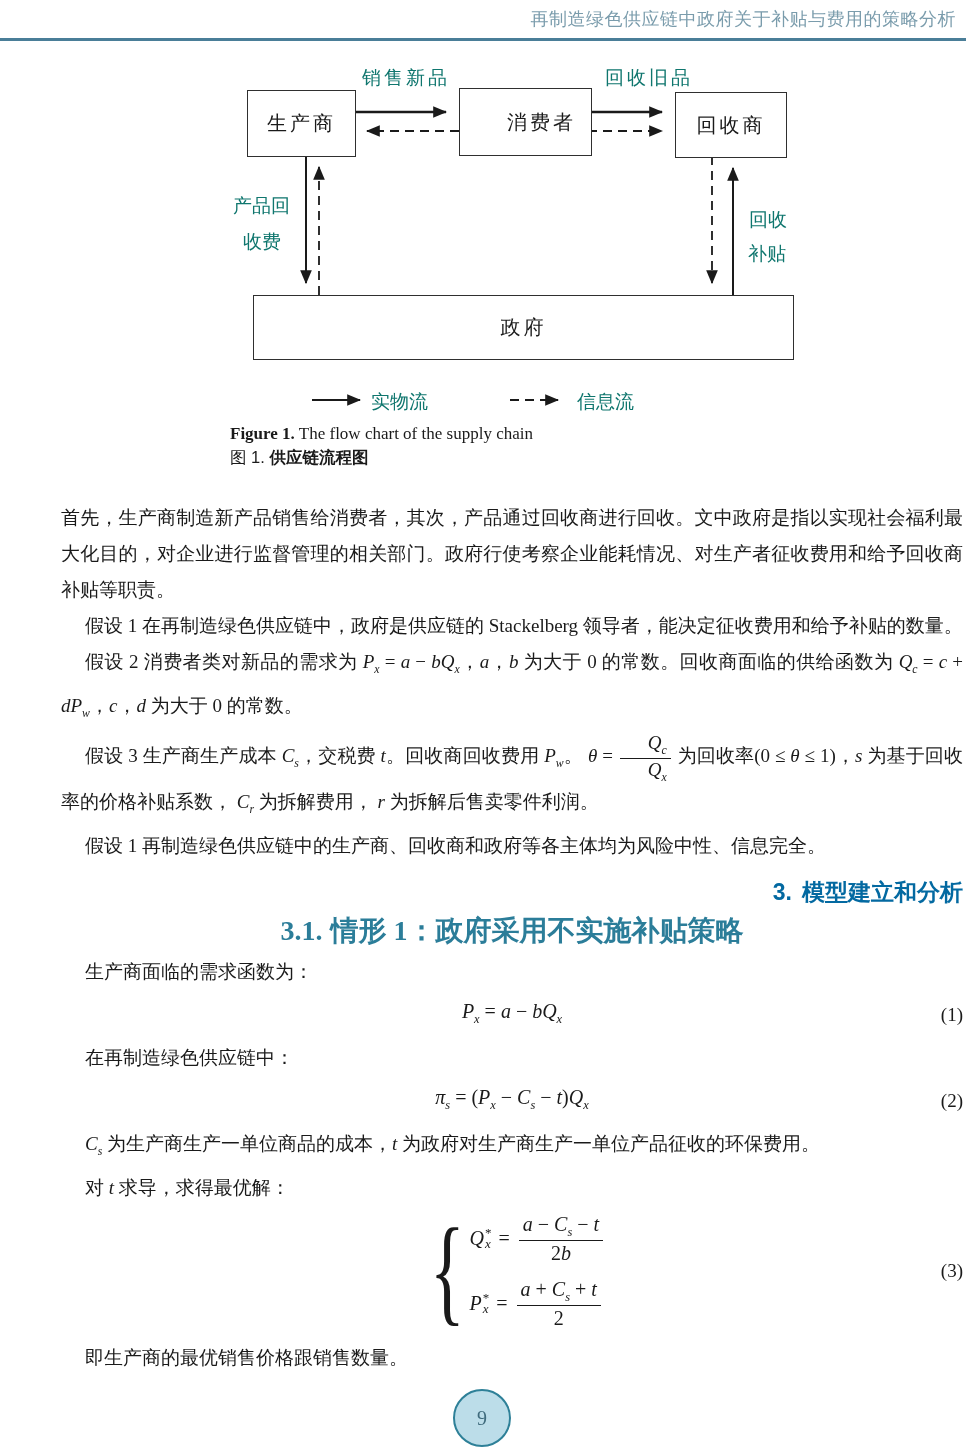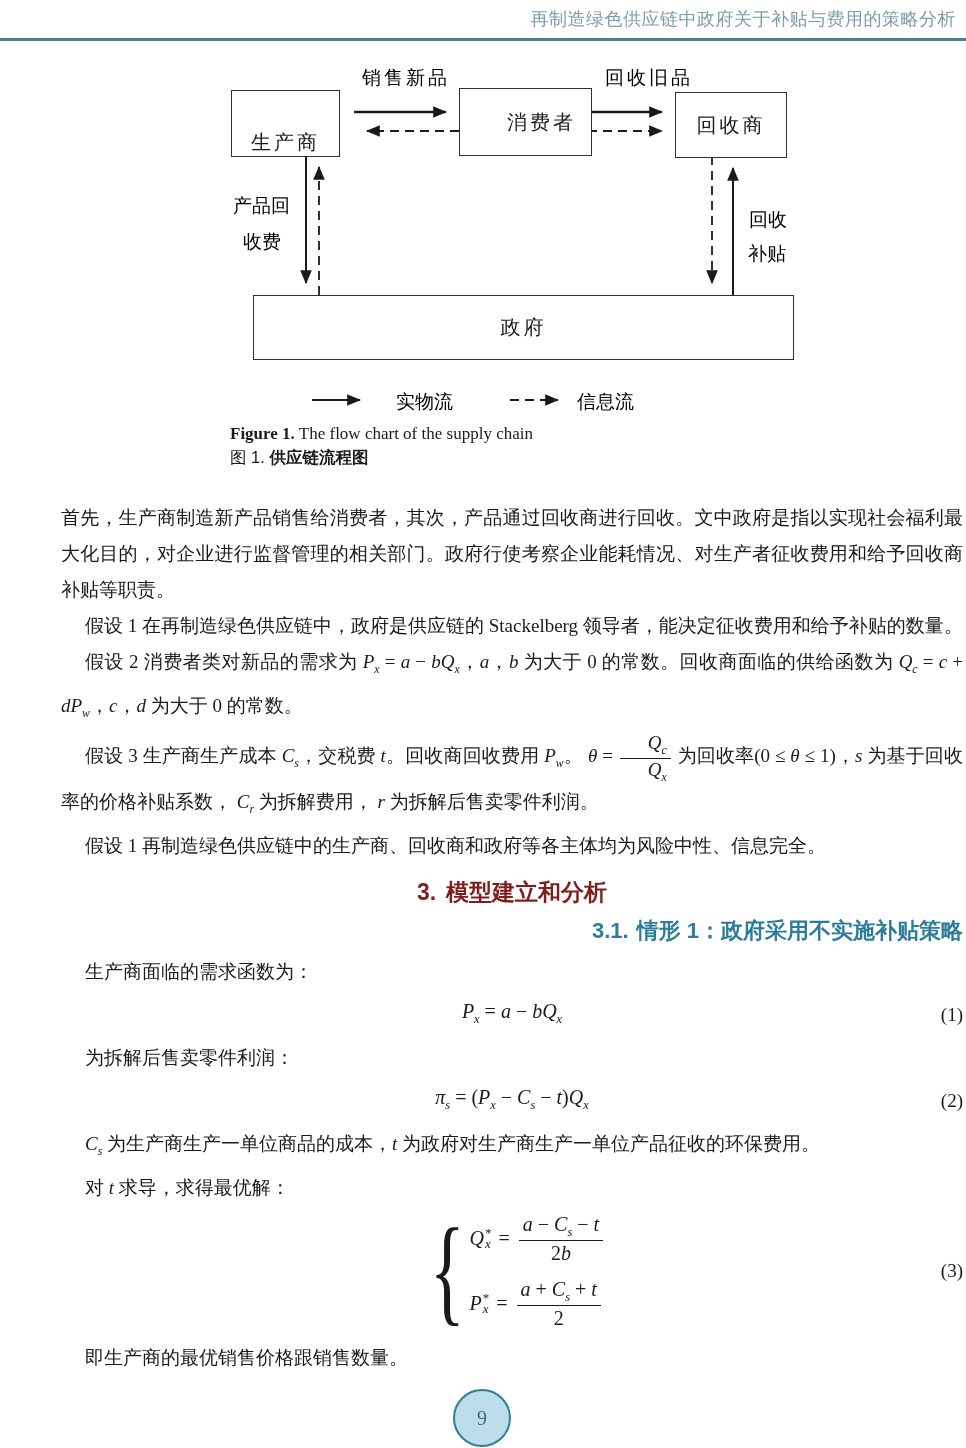--- a/index.html
+++ b/index.html
@@ -21,21 +21,21 @@
   
   .figure{position:absolute;left:230px;top:55px;width:570px;height:365px;}
   .fig-svg{position:absolute;left:0;top:0;width:570px;height:365px;}
   .fbox{
     position:absolute;background:#fff;border:1.6px solid #2f2f2f;
     display:flex;align-items:center;justify-content:center;
     font-size:20px;letter-spacing:3px;color:#1a1a1a;
     font-family:"Liberation Serif",serif;
   }
   .flabel{
-    position:absolute;font-size:19px;color:#000000;white-space:nowrap;
+    position:absolute;font-size:19px;color:#0f766e;white-space:nowrap;
     font-family:Liberation Sans, sans-serif;
   }
   .caption{position:absolute;left:230px;white-space:nowrap;}
   .cap-en{top:424px;font-family:"Liberation Serif",serif;font-size:17px;}
   .cap-en .cap-label{font-weight:bold;}
   .cap-zh{top:447px;font-family:"Liberation Sans",sans-serif;font-size:16.5px;font-weight:600;}
   .cap-zh .cap-label{font-weight:400;}
   
   .main{
     position:absolute;left:61px;top:500px;width:902px;
@@ -50,27 +50,27 @@
   .ifrac,.dfrac{
     display:inline-block;vertical-align:middle;text-align:center;
     font-family:"Liberation Serif",serif;line-height:1.2;
   }
   .ifrac{font-size:19px;margin:0 2px;}
   .dfrac{font-size:20px;margin:0 2px;}
   .fnum{display:block;padding:0 4px;}
   .fden{display:block;border-top:1.3px solid #1a1a1a;padding:0 4px;}
   
   h2.sec{
-    color:#7f1d1d;font-family:"Liberation Sans",sans-serif;
-    font-size:23px;font-weight:bold;margin:12px 0 4px;line-height:32px;text-indent:0;text-align:center;
+    color:#0369a1;font-family:"Liberation Sans",sans-serif;
+    font-size:23px;font-weight:bold;margin:12px 0 4px;line-height:32px;text-indent:0;text-align:right;
   }
   h2.sec .sec-label{margin-right:10px;}
   h3.subsec{
-    color:#2b7d99;font-family:Liberation Sans, sans-serif;
-    font-size:22px;font-weight:bold;margin:8px 0 8px;line-height:30px;text-indent:0;text-align:right;
+    color:#2b7d99;font-family:Liberation Serif, serif;
+    font-size:28px;font-weight:bold;margin:8px 0 8px;line-height:30px;text-indent:0;text-align:center;
   }
   h3.subsec .sec-label{margin-right:8px;}
   
   .eqrow{
     position:relative;text-align:center;text-indent:0;
     font-family:"Liberation Serif",serif;font-size:20px;line-height:40px;margin:1px 0;
   }
   .eqnum{
     position:absolute;right:0;top:50%;transform:translateY(-50%);
     font-size:19px;font-style:normal;
@@ -123,40 +123,40 @@
     <line x1="89" y1="240" x2="89" y2="112" stroke="#1a1a1a" stroke-width="1.8" stroke-dasharray="9,6" marker-end="url(#arr)"></line>
 
     <line x1="482" y1="101" x2="482" y2="228" stroke="#1a1a1a" stroke-width="1.8" stroke-dasharray="9,6" marker-end="url(#arr)"></line>
 
     <line x1="503" y1="240" x2="503" y2="113" stroke="#1a1a1a" stroke-width="2" marker-end="url(#arr)"></line>
 
     <line x1="82" y1="345" x2="130" y2="345" stroke="#1a1a1a" stroke-width="2.2" marker-end="url(#arr)"></line>
     <line x1="280" y1="345" x2="328" y2="345" stroke="#1a1a1a" stroke-width="2" stroke-dasharray="9,6" marker-end="url(#arr)"></line>
   </svg>
 
-  <div class="fbox" style="left:1px;top:35px;width:107px;height:65px;align-items:flex-end;">
+  <div class="fbox" style="left:17px;top:35px;width:107px;height:65px;">
       <span>生产商</span>
     </div>
   <div class="fbox" style="left:229px;top:33px;width:99px;height:66px;padding-left:32px;">
       <span>消费者</span>
     </div>
   <div class="fbox" style="left:23px;top:240px;width:539px;height:63px;">
       <span>政府</span>
     </div>
   <div class="fbox" style="left:445px;top:37px;width:110px;height:64px;">
       <span>回收商</span>
     </div>
 
   <div class="flabel" style="left:132px;top:10px;letter-spacing:3px;">销售新品</div>
   <div class="flabel" style="left:339px;top:10px;letter-spacing:3px;margin-left:36px;">回收旧品</div>
   <div class="flabel" style="left:3px;top:138px;">产品回</div>
   <div class="flabel" style="left:13px;top:174px;">收费</div>
   <div class="flabel" style="left:519px;top:152px;">回收</div>
   <div class="flabel" style="left:518px;top:186px;">补贴</div>
-  <div class="flabel" style="left:166px;top:334px;">实物流</div>
+  <div class="flabel" style="left:141px;top:334px;">实物流</div>
   <div class="flabel" style="left:347px;top:334px;">信息流</div>
 </div>
 
 <div class="caption cap-en"><span class="cap-label">Figure 1.</span><span> The flow chart of the supply chain</span></div>
 <div class="caption cap-zh"><span class="cap-label">图 1.</span><span> 供应链流程图</span></div>
 
 <div class="main">
 
   <p class="para noindent">首先，生产商制造新产品销售给消费者，其次，产品通过回收商进行回收。文中政府是指以实现社会福利最大化目的，对企业进行监督管理的相关部门。政府行使考察企业能耗情况、对生产者征收费用和给予回收商补贴等职责。</p>
 
@@ -172,21 +172,21 @@
 
   <h3 class="subsec"><span class="sec-label">3.1.</span><span>情形 1：政府采用不实施补贴策略</span></h3>
 
   <p class="para">生产商面临的需求函数为：</p>
 
   <div class="eqrow">
     <span class="eqbody"><i class="mvar">P</i><sub class="msub">x</sub> = <i class="mvar">a</i> − <i class="mvar">b</i><i class="mvar">Q</i><sub class="msub">x</sub></span>
     <span class="eqnum">(1)</span>
   </div>
 
-  <p class="para">为拆解后售卖零件利润：</p>
+  <p class="para">在再制造绿色供应链中：</p>
 
   <div class="eqrow">
     <span class="eqbody"><i class="mvar">π</i><sub class="msub">s</sub> = (<i class="mvar">P</i><sub class="msub">x</sub> − <i class="mvar">C</i><sub class="msub">s</sub> − <i class="mvar">t</i>)<i class="mvar">Q</i><sub class="msub">x</sub></span>
     <span class="eqnum">(2)</span>
   </div>
 
   <p class="para noindent" style="text-indent:24px;"><i class="mvar">C</i><sub class="msub">s</sub> 为生产商生产一单位商品的成本，<i class="mvar">t</i> 为政府对生产商生产一单位产品征收的环保费用。</p>
 
   <p class="para">对 <i class="mvar">t</i> 求导，求得最优解：</p>
 

